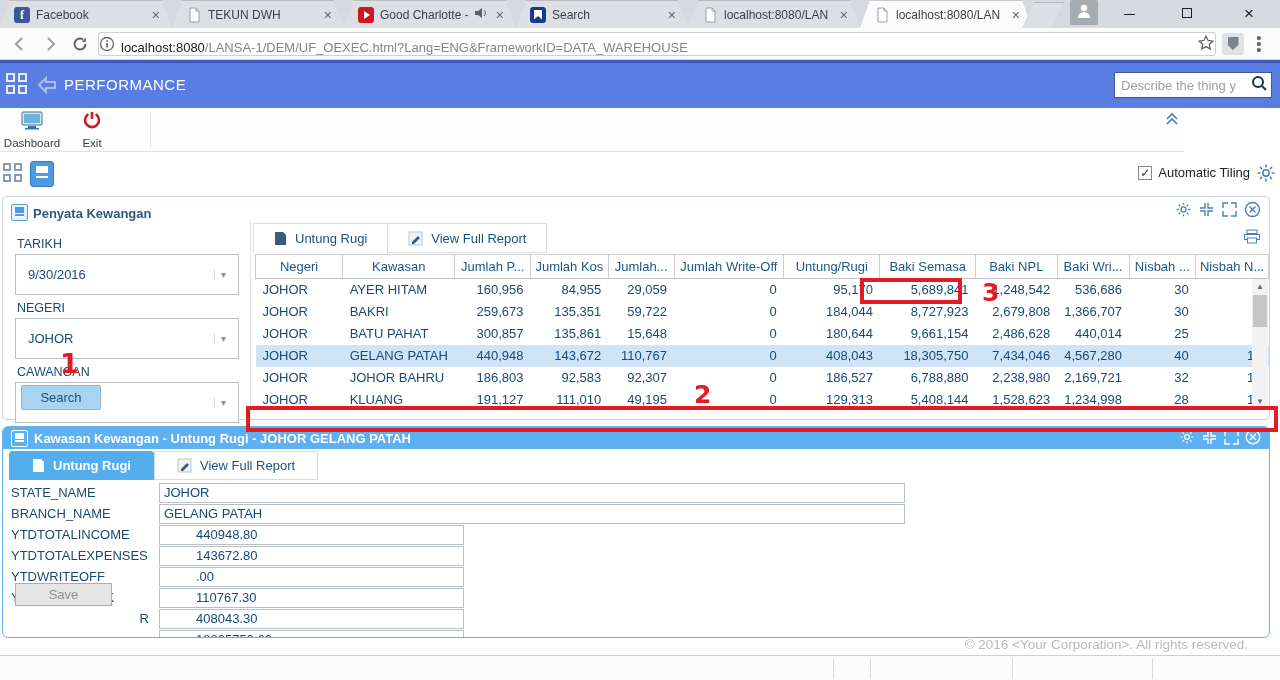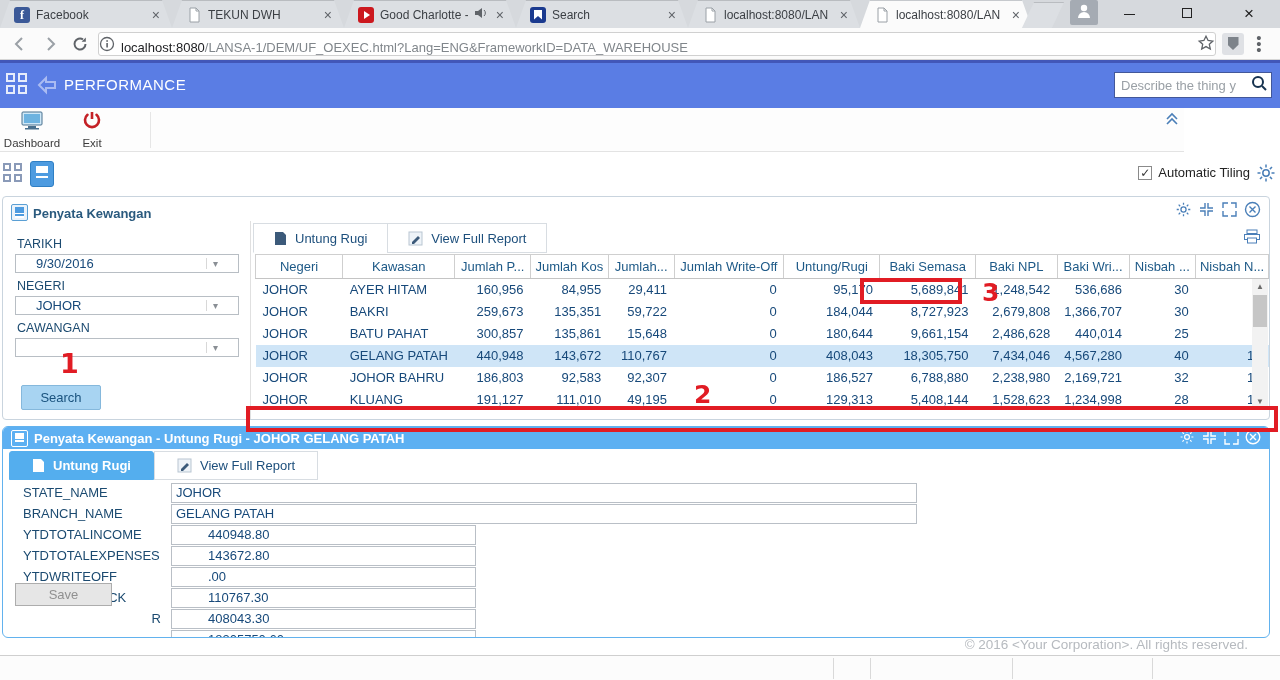--- a/index.html
+++ b/index.html
@@ -77,21 +77,21 @@
   .panel1 { left:2px; top:196px; width:1268px; height:224px; }
   .p-titlebar { height:24px; display:flex; align-items:flex-end; gap:5px; padding:0 8px; }
   .p-title { color:#2a5a7e; font-weight:bold; font-size:13px; }
   .p-icons { margin-left:auto; display:flex; gap:6px; align-items:center; }
   .calcicon { width:17px; height:17px; background:#eaf3fb; border:1px solid #5a9fd4; border-radius:2px; position:relative; }
   .calcicon:after { content:""; position:absolute; left:3px; top:2px; width:9px; height:11px; background:#4d9be0;
     box-shadow:inset 0 -2px 0 #fff, inset 0 -4px 0 #4d9be0, inset 0 -5px 0 #fff, inset 0 -7px 0 #4d9be0; }
 
   .filterpane { position:absolute; left:0; top:24px; width:248px; height:198px; border-right:1px solid #e0e0e0; padding:10px 12px; }
   .f-label { color:#1b4a70; font-size:12.5px; margin:6px 2px 3px; }
-  .select { width:224px; height:19px; border:1px solid #b8bec4; display:flex; align-items:center; padding:0 20px; background:#fff; }
+  .select { width:224px; height:41px; border:1px solid #b8bec4; display:flex; align-items:center; padding:0 12px; background:#fff; }
   .select .val { flex:1; color:#17497a; }
   .select .arr { color:#8a8f95; font-size:10px; border-left:1px solid #d8d8d8; padding-left:6px; }
   .btn-search { position:absolute; left:18px; top:188px; width:80px; height:25px; background:#a8d4f2;
     border:1px solid #85b8dc; color:#19527e; font-size:13px; text-align:center; line-height:23px; border-radius:2px; }
 
   .ptabs { position:absolute; left:250px; top:26px; height:30px; display:flex; }
   .ptab { height:30px; display:flex; align-items:center; gap:8px; padding:0 20px; border:1px solid #d8dde2;
     color:#1d4f7c; background:#fff; }
   .ptab.first { border-right:none; }
   .printer { position:absolute; right:8px; top:32px; }
@@ -111,21 +111,21 @@
 
   .panel2 { left:2px; top:426px; width:1268px; height:212px; border:1px solid #62b2ee; border-radius:6px; overflow:hidden; }
   .p2-titlebar { height:22px; background:#5db0f2; display:flex; align-items:center; gap:6px; padding:0 8px; }
   .p2-title { color:#fff; font-weight:bold; font-size:13px; }
   .calcicon.white { background:transparent; border:1px solid #fff; }
   .calcicon.white:after { background:#fff; box-shadow:inset 0 -2px 0 #5db0f2, inset 0 -4px 0 #fff, inset 0 -5px 0 #5db0f2, inset 0 -7px 0 #fff; }
   .p2tabs { position:absolute; left:6px; top:24px; height:29px; display:flex; }
   .p2tab { height:29px; display:flex; align-items:center; gap:8px; padding:0 22px; color:#1d4f7c; background:#fff; border:1px solid #d8dde2; }
   .p2tab.active { background:#54aeee; color:#fff; border:1px solid #54aeee; border-radius:3px 3px 0 0; font-weight:bold; }
   .formarea { position:absolute; left:0; top:55px; width:1268px; }
-  .frow { position:absolute; left:8px; height:21px; display:flex; align-items:center;margin-left:12px; }
+  .frow { position:absolute; left:8px; height:21px; display:flex; align-items:center; }
   .frow .flabel { width:148px; color:#1b4a70; font-size:13px; white-space:nowrap; overflow:hidden; }
   .frow input { height:20px; border:1px solid #b9bfc6; padding:0 4px; color:#17497a; font-size:13px;
     font-family:"Liberation Sans",sans-serif; background:#fff; }
   .frow input.wide { width:746px; } .frow input.narrow { width:305px;padding-left:36px; }
   .btn-save { position:absolute; left:12px; top:156px; width:97px; height:23px; background:#e6e6e6;
     border:1px solid #adadad; color:#909090; text-align:center; line-height:21px; font-size:13px; z-index:3; }
 
   .copyright { position:absolute; right:32px; top:637px; color:#b6babf; font-size:13.5px; }
 
   
@@ -385,21 +385,21 @@
             <th>Nisbah ...</th>
             <th>Nisbah N...</th>
           </tr>
         </thead>
         <tbody>
           <tr>
               <td class="l">JOHOR</td>
               <td class="l">AYER HITAM</td>
               <td class="r">160,956</td>
               <td class="r">84,955</td>
-              <td class="r">29,411</td>
+              <td class="r">29,059</td>
               <td class="r">0</td>
               <td class="r">95,170</td>
               <td class="r">5,689,841</td>
               <td class="r">1,248,542</td>
               <td class="r">536,686</td>
               <td class="r">30</td>
               <td class="r">5</td>
             </tr>
           <tr>
               <td class="l">JOHOR</td>
@@ -477,21 +477,21 @@
     <div class="vscroll">
       <span class="up">▲</span>
       <span class="thumb"></span>
       <span class="dn">▼</span>
     </div>
   </div>
 
   <div class="panel panel2">
     <div class="p2-titlebar">
       <span class="calcicon white"></span>
-      <span class="p2-title">Penyata Kewangan - Untung Rugi - JOHOR GELANG PATAH</span>
+      <span class="p2-title">Kawasan Kewangan - Untung Rugi - JOHOR GELANG PATAH</span>
       <span class="p-icons">
         <span><svg width="16" height="16" viewBox="0 0 20 20">
               <circle cx="10" cy="10" r="3" fill="none" stroke="#fff" stroke-width="1.5"></circle>
               <path d="M10 2v2.5M10 15.5V18M2 10h2.5M15.5 10H18M4.3 4.3l1.8 1.8M13.9 13.9l1.8 1.8M15.7 4.3l-1.8 1.8M6.1 13.9l-1.8 1.8" stroke="#fff" stroke-width="1.5"></path>
             </svg></span>
         <span><svg width="16" height="16">
               <path d="M7 2v5H2M10 2v5h5M7 15v-5H2M10 15v-5h5" stroke="#fff" fill="none" stroke-width="1.4"></path>
             </svg></span>
         <span><svg width="16" height="16">
               <path d="M2 7V2h5M15 7V2h-5M2 10v5h5M15 10v5h-5" stroke="#fff" fill="none" stroke-width="1.4"></path>

